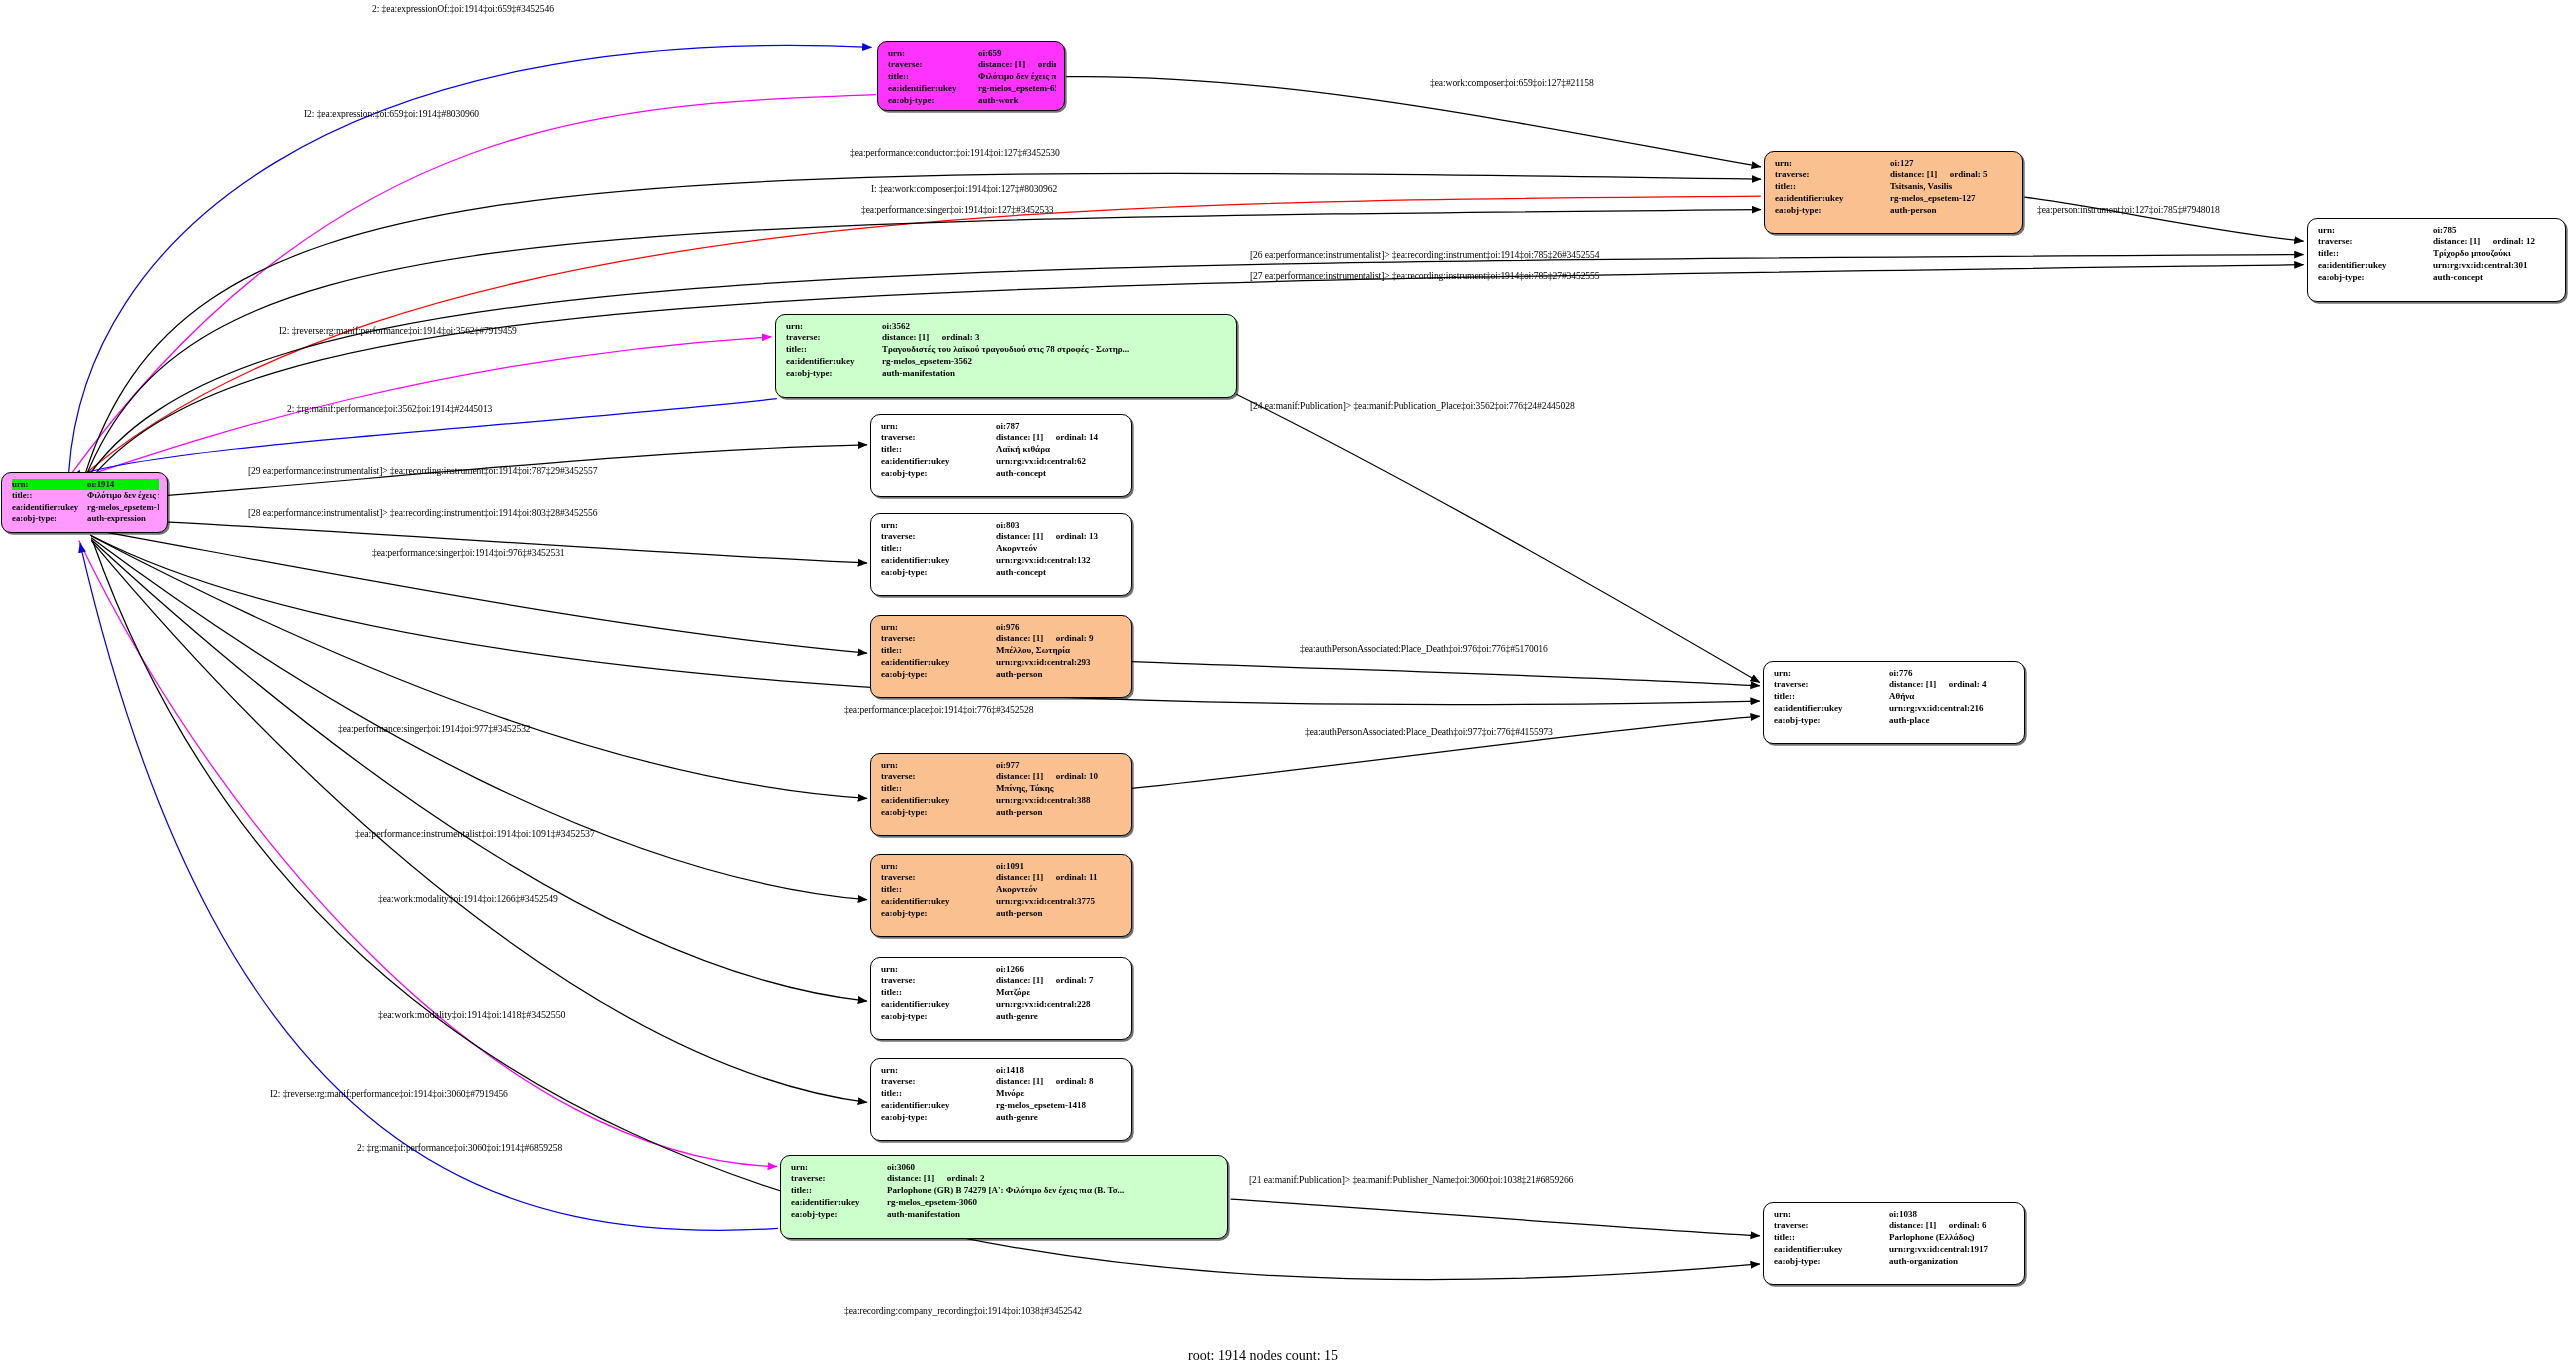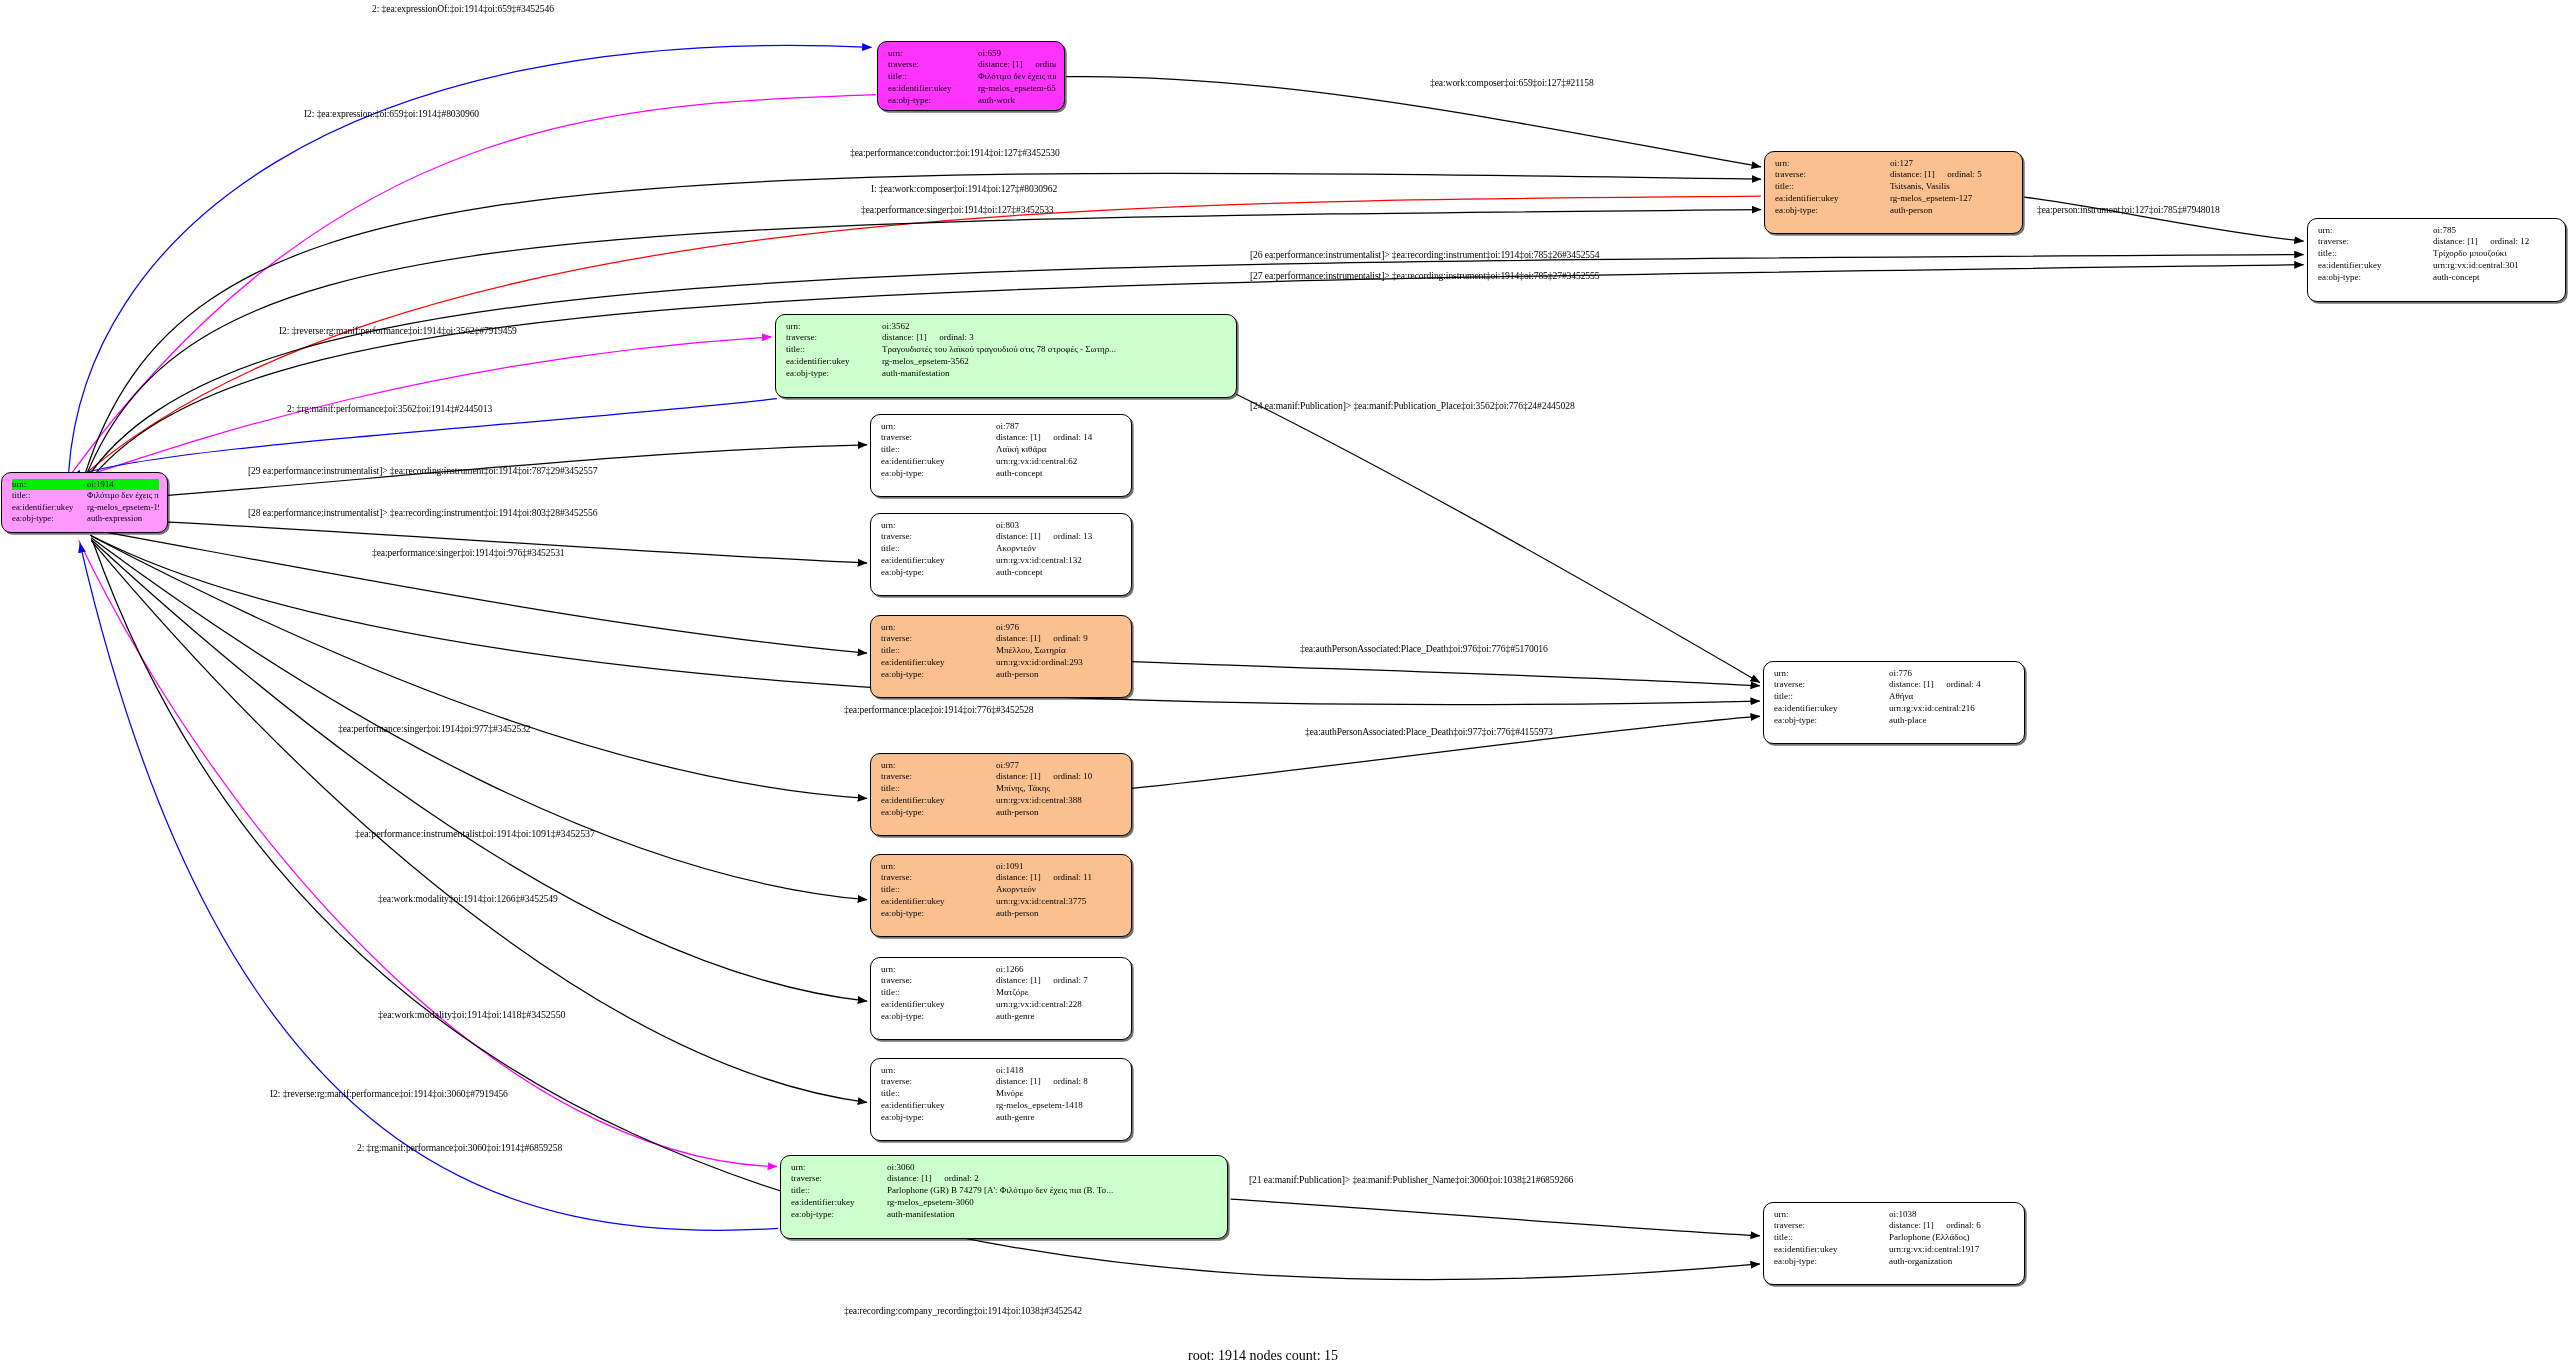--- a/index.html
+++ b/index.html
@@ -26,20 +26,21 @@
     position: absolute;
     box-sizing: border-box;
     border: 1.4px solid #000000;
     border-radius: 10px;
     background: #ffffff;
     padding: 5.6px 7.9px 6.8px 10px;
     overflow: hidden;
   }
   .node.shadow {
     box-shadow: 1.7px 1.7px 0 rgba(0,0,0,0.55);
+    font-weight: bold;
   }
   .node .row {
     display: flex;
     align-items: baseline;
     white-space: nowrap;
     line-height: 1.32;
   }
   .node .k {
     display: inline-block;
     flex: 0 0 auto;
@@ -280,21 +281,21 @@
         <div class="row">
           <span class="k" style="width: 115px;">traverse:</span>
           <span class="v"><span>distance: [1]</span><span class="ord">ordinal: 9</span></span>
         </div>
         <div class="row">
           <span class="k" style="width: 115px;">title::</span>
           <span class="v">Μπέλλου, Σωτηρία</span>
         </div>
         <div class="row">
           <span class="k" style="width: 115px;">ea:identifier:ukey</span>
-          <span class="v">urn:rg:vx:id:ordinal:293</span>
+          <span class="v">urn:rg:vx:id:central:293</span>
         </div>
         <div class="row">
           <span class="k" style="width: 115px;">ea:obj-type:</span>
           <span class="v">auth-person</span>
         </div>
       </div>
       <div class="node shadow" style="left: 870px; top: 753px; width: 262px; height: 83px; background: rgb(250, 192, 144); font-size: 9px;">
         <div class="row">
           <span class="k" style="width: 115px;">urn:</span>
           <span class="v">oi:977</span>

